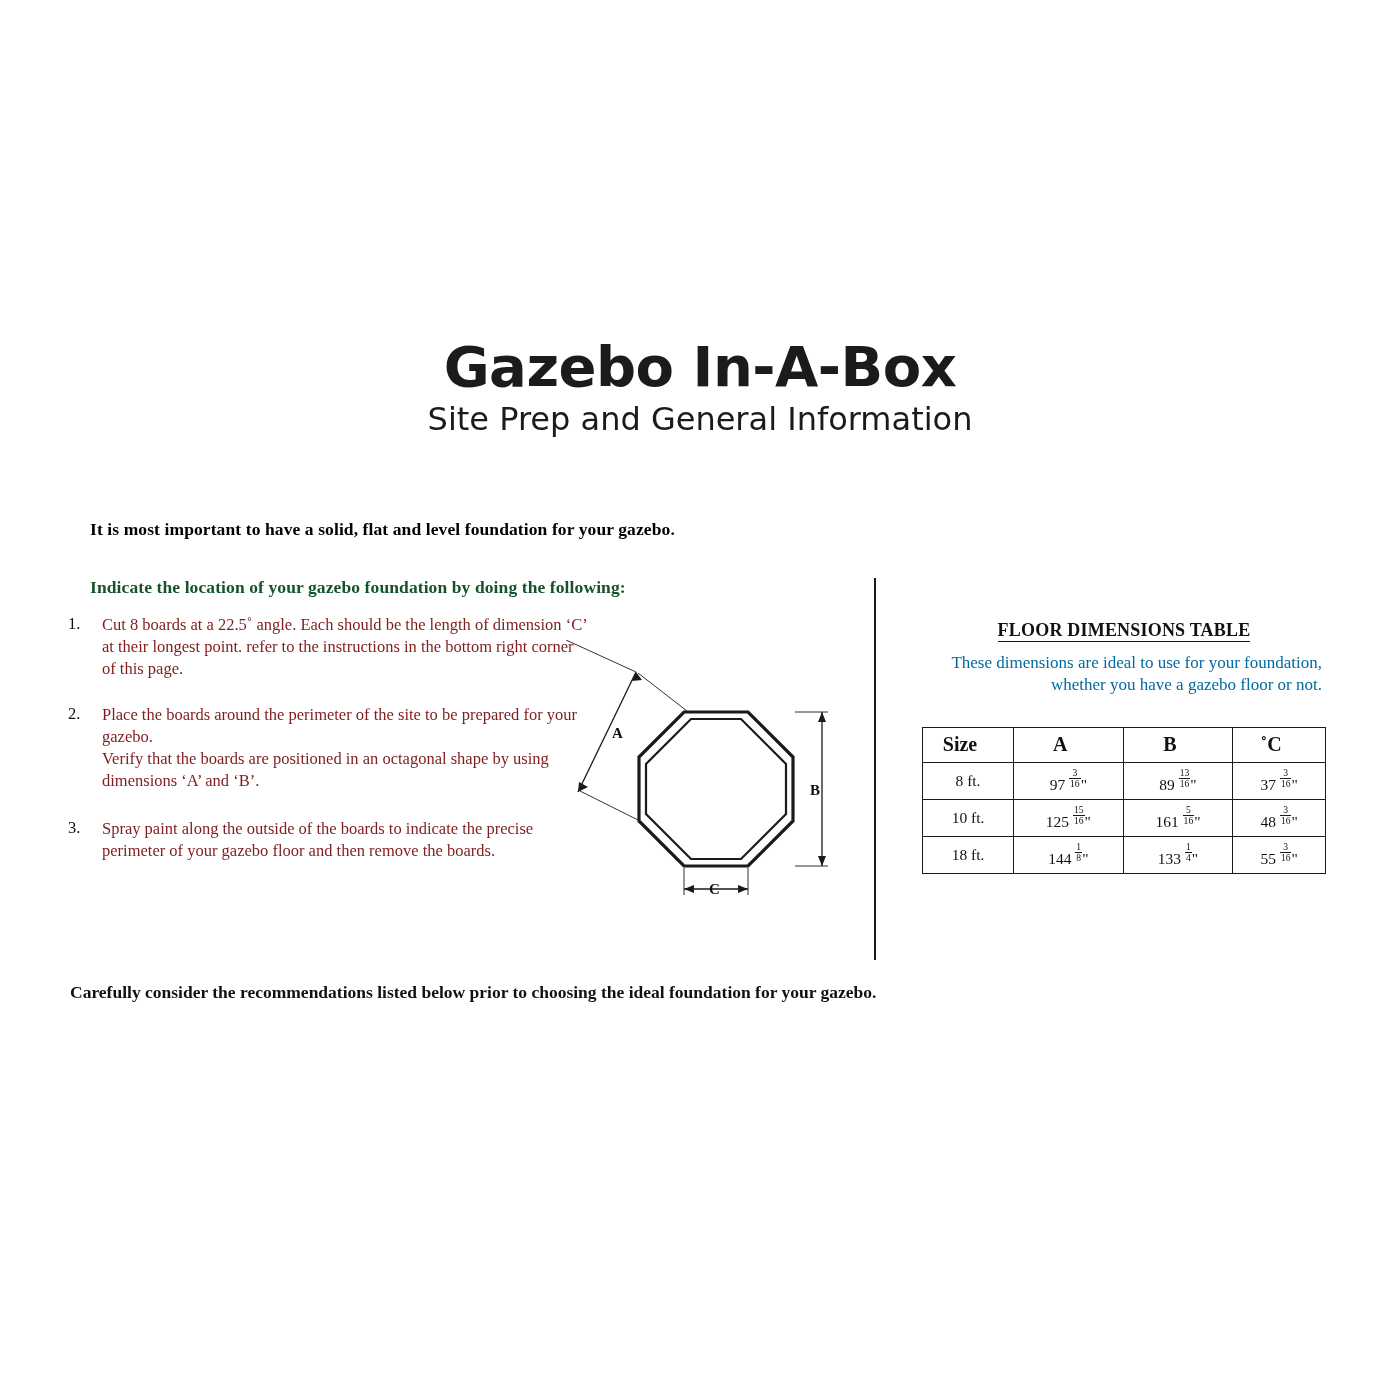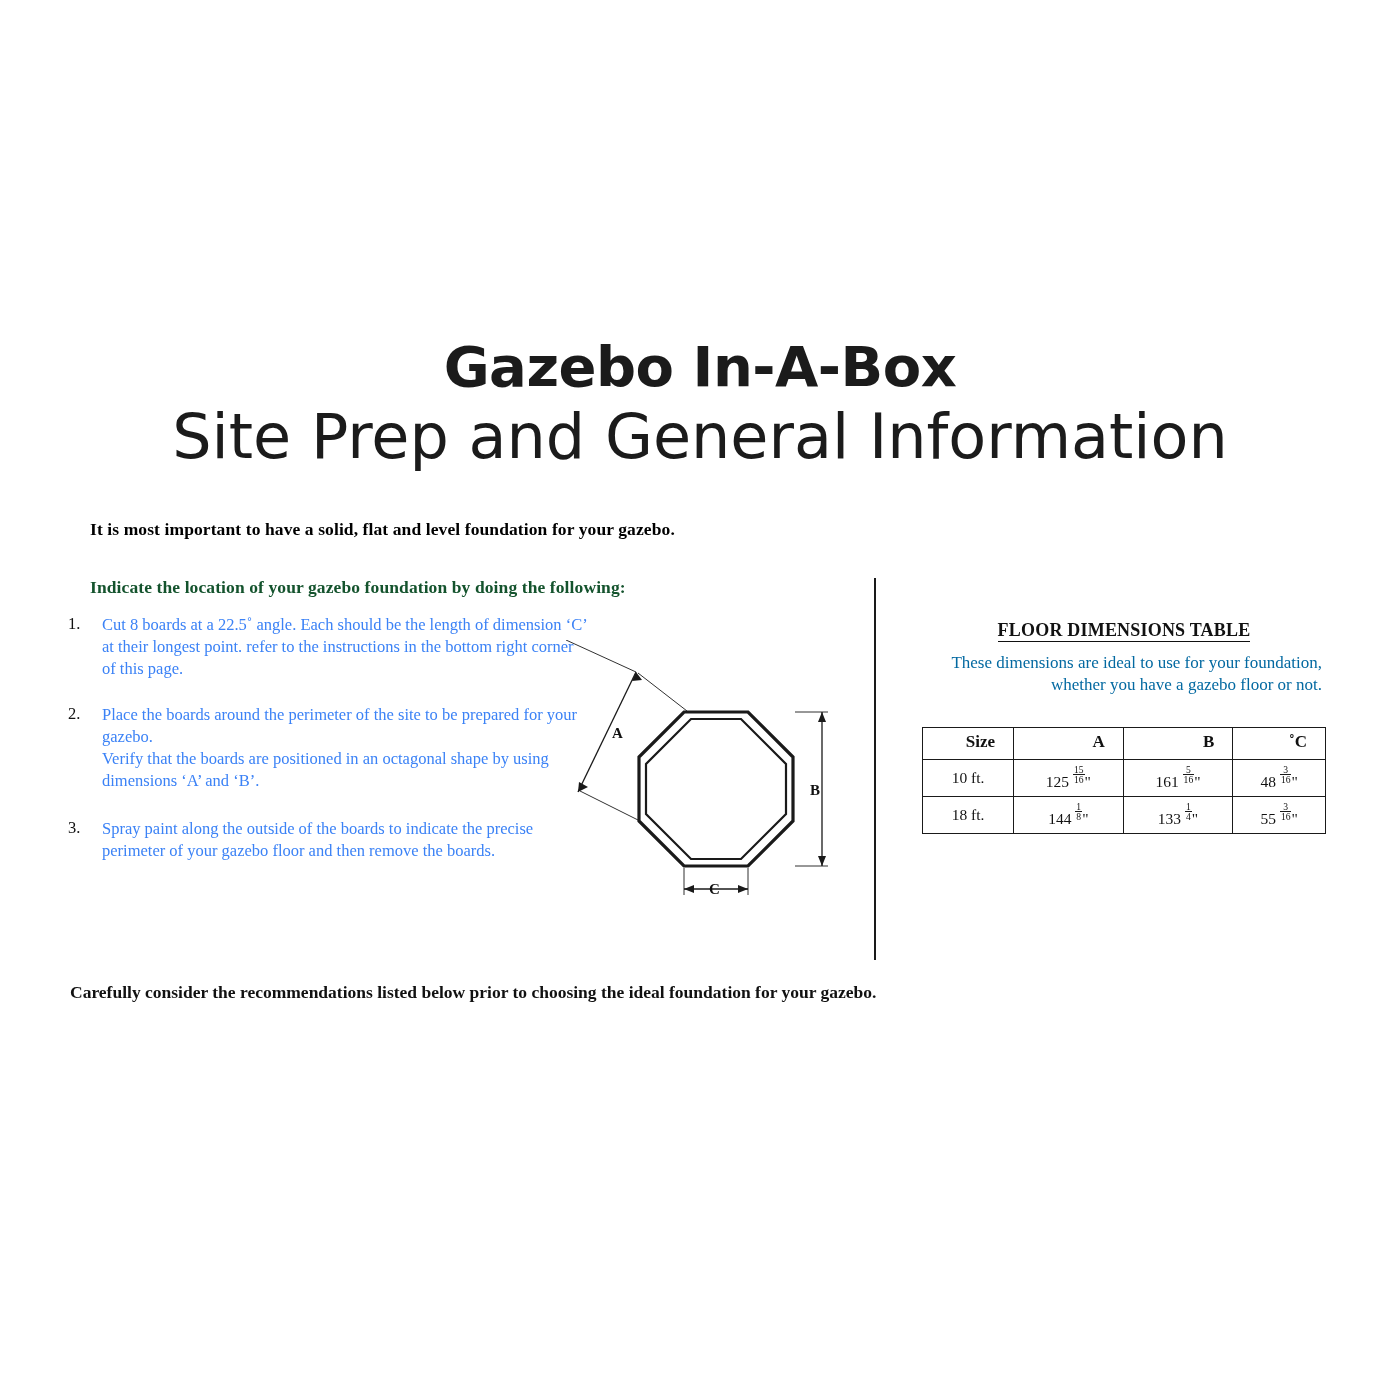--- a/index.html
+++ b/index.html
@@ -33,21 +33,21 @@
   .title-main {
     font-family: "DejaVu Sans", sans-serif;
     font-size: 56px;
     font-weight: 700;
     letter-spacing: -0.5px;
     color: #1b1b1b;
     line-height: 1.05;
   }
   .title-sub {
     font-family: "DejaVu Sans", sans-serif;
-    font-size: 62px;
+    font-size: 32px;
     font-weight: 400;
     color: #1b1b1b;
     line-height: 1.15;
     margin-top: 4px;
   }
   
   .lead-1 {
     position: absolute;
     left: 90px;
     top: 519px;
@@ -83,21 +83,21 @@
     left: 0;
     top: 0;
     width: 26px;
     font-size: 16.5px;
     color: #111;
   }
   .step-body {
     margin-left: 34px;
     font-size: 16.5px;
     line-height: 1.33;
-    color: #3b82f6;
+    color: #7f1d1d;
   }
   .note-line {
     font-weight: 700;
     display: block;
     text-indent: 62px;
   }
   
   .v-divider {
     position: absolute;
     left: 874px;
@@ -150,23 +150,22 @@
   }
   table.dims th, table.dims td {
     border: 1.3px solid #1a1a1a;
     text-align: center;
     padding: 5px 2px 6px 2px;
     font-weight: 400;
     line-height: 1.1;
   }
   table.dims th {
     font-weight: 700;
-    font-size: 17px;
+    font-size: 20px;
     padding: 5px 18px 7px 2px;
-    text-align: right;
   }
   table.dims td.size { width: 86px; }
   .frac {
     display: inline-block;
     vertical-align: 0.35em;
     font-size: 0.62em;
     line-height: 1;
     text-align: center;
   }
   .frac .num { display: block; border-bottom: 1px solid #1a1a1a; padding: 0 1px; }
@@ -269,20 +268,26 @@
   <table class="dims">
     <thead>
       <tr>
         <th>Size</th>
         <th>A</th>
         <th>B</th>
         <th>˚C</th>
       </tr>
     </thead>
     <tbody>
+      <tr>
+        <td class="size">8 ft.</td>
+        <td><span>97</span>&nbsp;<span class="frac"><span class="num">3</span><span class="den">16</span></span>"</td>
+        <td><span>89</span>&nbsp;<span class="frac"><span class="num">13</span><span class="den">16</span></span>"</td>
+        <td><span>37</span>&nbsp;<span class="frac"><span class="num">3</span><span class="den">16</span></span>"</td>
+      </tr>
       <tr>
         <td class="size">10 ft.</td>
         <td><span>125</span>&nbsp;<span class="frac"><span class="num">15</span><span class="den">16</span></span>"</td>
         <td><span>161</span>&nbsp;<span class="frac"><span class="num">5</span><span class="den">16</span></span>"</td>
         <td><span>48</span>&nbsp;<span class="frac"><span class="num">3</span><span class="den">16</span></span>"</td>
       </tr>
       <tr>
         <td class="size">18 ft.</td>
         <td><span>144</span>&nbsp;<span class="frac"><span class="num">1</span><span class="den">8</span></span>"</td>
         <td><span>133</span>&nbsp;<span class="frac"><span class="num">1</span><span class="den">4</span></span>"</td>

